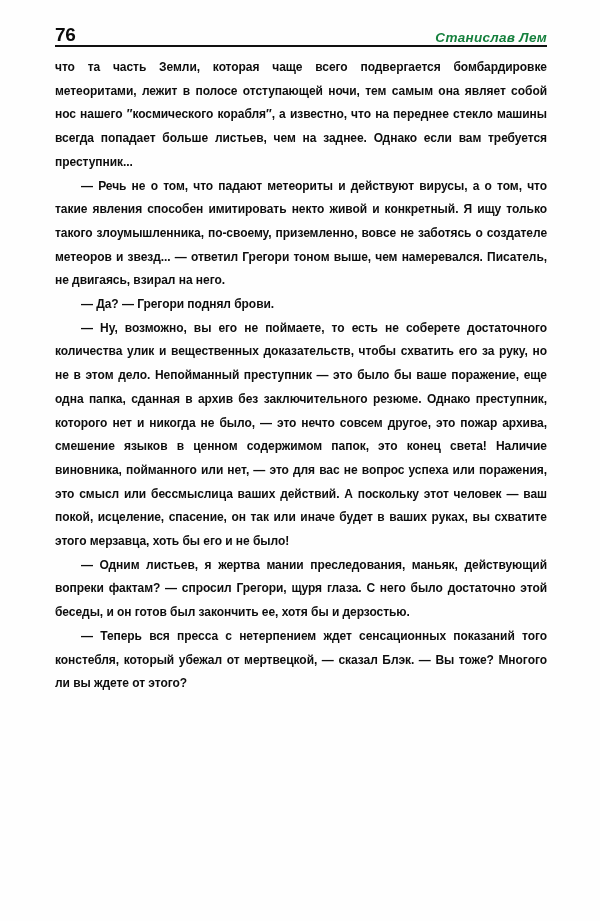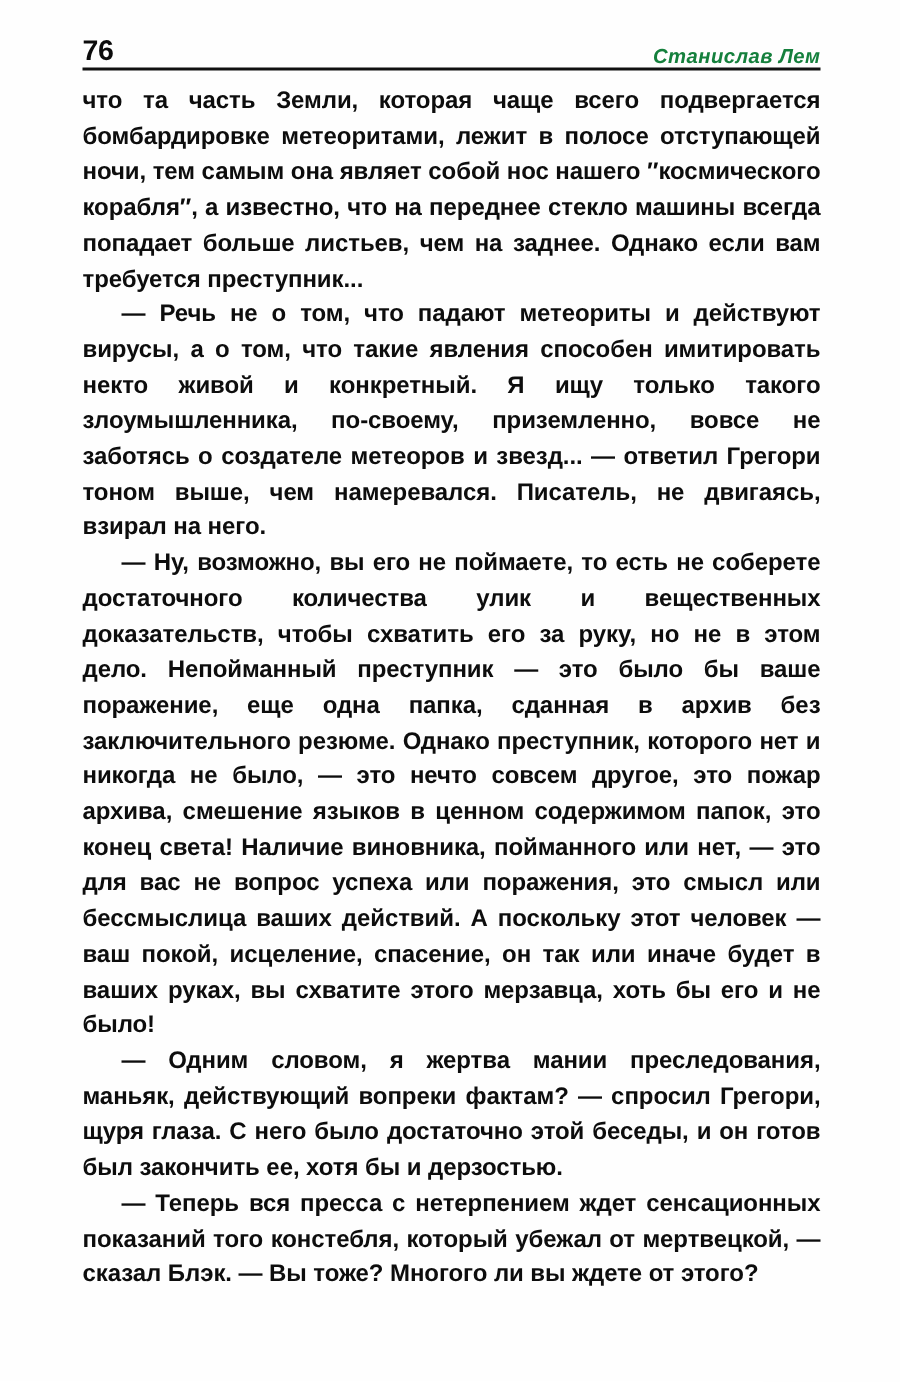--- a/index.html
+++ b/index.html
@@ -61,21 +61,21 @@
   
   .text-block {
     position: absolute;
     left: 55px;
     top: 56px;
     width: 492px;
   }
 
   .para {
     margin: 0;
-    font-size: 16px;
+    font-size: 12px;
     line-height: 23.7px;
     font-weight: bold;
     text-align: justify;
     text-align-last: left;
     word-spacing: 0px;
     letter-spacing: -0.05px;
     hyphens: none;
   }
 
   .para.indent {
@@ -94,19 +94,20 @@
   <div class="running-head">
     <span class="folio">76</span>
     <span class="author-name">Станислав Лем</span>
   </div>
 
   <div class="head-rule"></div>
 
   <div class="text-block">
     <p class="para cont">что та часть Земли, которая чаще всего подвергается бомбардировке метеоритами, лежит в полосе отступающей ночи, тем самым она являет собой нос нашего ″космического корабля″, а известно, что на переднее стекло машины всегда попадает больше листьев, чем на заднее. Однако если вам требуется преступник...</p>
     <p class="para indent">— Речь не о том, что падают метеориты и действуют вирусы, а о том, что такие явления способен имитировать некто живой и конкретный. Я ищу только такого злоумышленника, по-своему, приземленно, вовсе не заботясь о создателе метеоров и звезд... — ответил Грегори тоном выше, чем намеревался. Писатель, не двигаясь, взирал на него.</p>
+    <p class="para indent">— Да? — Грегори поднял брови.</p>
     <p class="para indent">— Ну, возможно, вы его не поймаете, то есть не соберете достаточного количества улик и вещественных доказательств, чтобы схватить его за руку, но не в этом дело. Непойманный преступник — это было бы ваше поражение, еще одна папка, сданная в архив без заключительного резюме. Однако преступник, которого нет и никогда не было, — это нечто совсем другое, это пожар архива, смешение языков в ценном содержимом папок, это конец света! Наличие виновника, пойманного или нет, — это для вас не вопрос успеха или поражения, это смысл или бессмыслица ваших действий. А поскольку этот человек — ваш покой, исцеление, спасение, он так или иначе будет в ваших руках, вы схватите этого мерзавца, хоть бы его и не было!</p>
-    <p class="para indent">— Одним словом, я жертва мании преследования, маньяк, действующий вопреки фактам? — спросил Грегори, щуря глаза. С него было достаточно этой беседы, и он готов был закончить ее, хотя бы и дерзостью.</p>
+    <p class="para indent">— Одним листьев, я жертва мании преследования, маньяк, действующий вопреки фактам? — спросил Грегори, щуря глаза. С него было достаточно этой беседы, и он готов был закончить ее, хотя бы и дерзостью.</p>
     <p class="para indent">— Теперь вся пресса с нетерпением ждет сенсационных показаний того констебля, который убежал от мертвецкой, — сказал Блэк. — Вы тоже? Многого ли вы ждете от этого?</p>
 
   </div>
 
 </div>
 
 </body></html>

